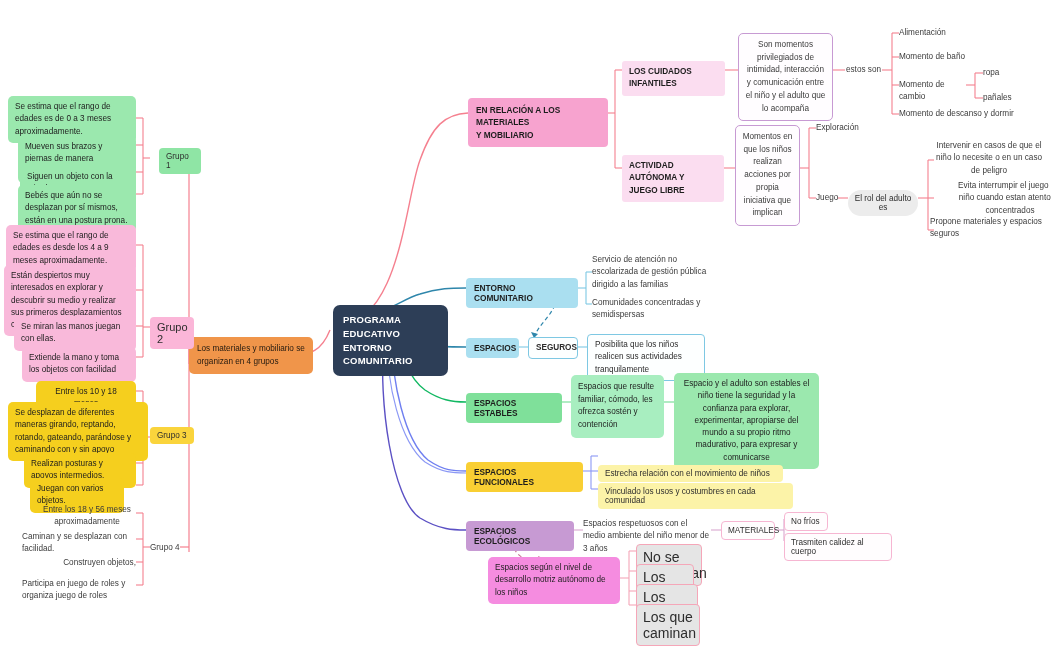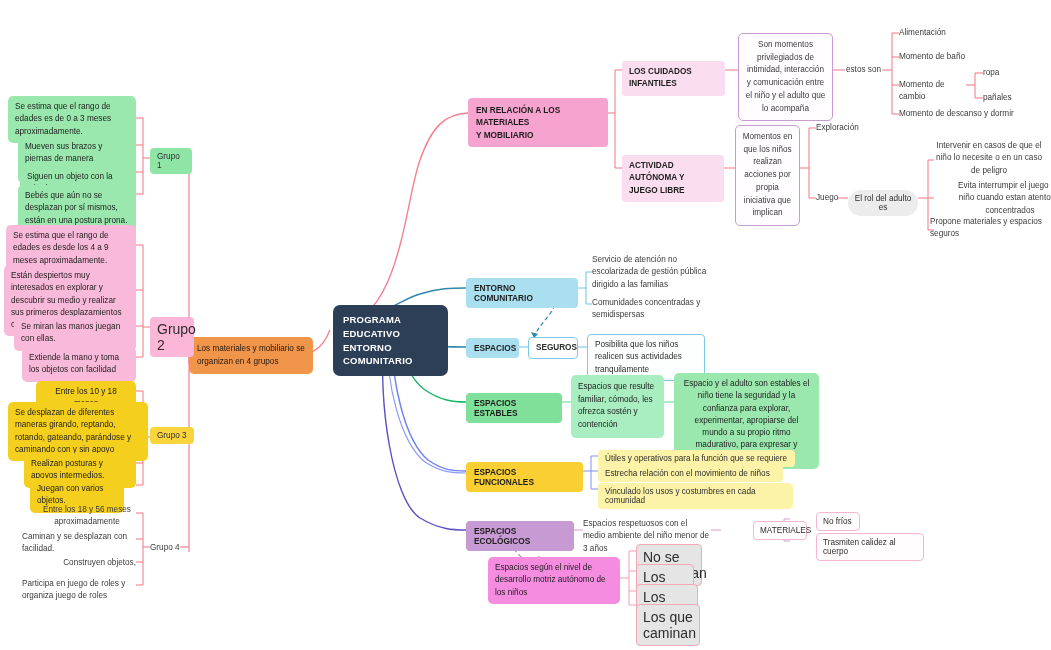--- a/index.html
+++ b/index.html
@@ -20,24 +20,24 @@
   .n-greensoft{background:#9be8ae;color:#1d1d1d;border-radius:5px;font-size:8.2px;line-height:1.5;padding:5px 7px;}
   .n-pinksoft{background:#f9b9da;color:#1d1d1d;border-radius:5px;font-size:8.2px;line-height:1.5;padding:5px 7px;}
   .n-yellow{background:#f5cf1e;color:#1d1d1d;border-radius:5px;font-size:8.2px;line-height:1.5;padding:5px 7px;}
   .n-yellowhead{background:#f9cf33;color:#1d1d1d;border-radius:4px;font-weight:bold;font-size:8.3px;padding:5px 8px;}
   .n-yellowsoft{background:#fcf3a8;color:#2d2d2d;border-radius:4px;font-size:8.2px;padding:4px 7px;}
   .n-cyanhead{background:#aadff0;color:#1d1d1d;border-radius:4px;font-weight:bold;font-size:8.3px;padding:5px 8px;}
   .n-cyanout{background:#fdffff;border:1px solid #7ec8e3;color:#2d2d2d;border-radius:4px;font-size:8.2px;line-height:1.5;padding:4px 7px;}
   .n-purplehead{background:#c79ad3;color:#1d1d1d;border-radius:4px;font-weight:bold;font-size:8.3px;padding:5px 8px;}
   .n-magenta{background:#f58ce0;color:#1d1d1d;border-radius:5px;font-size:8.2px;line-height:1.5;padding:5px 7px;}
   .n-pinkout{background:#e5e5e5;border:1px solid #f5a6b8;color:#2d2d2d;border-radius:4px;font-size:14px;padding:4px 6px;}
-  .n-pinkout2{background:#fffdfe;border:1px solid #f6b6d2;color:#2d2d2d;border-radius:4px;font-size:8.2px;padding:4px 6px;margin-left:32px;}
+  .n-pinkout2{background:#fffdfe;border:1px solid #f6b6d2;color:#2d2d2d;border-radius:4px;font-size:8.2px;padding:4px 6px;}
   .n-orange{background:#f0954a;color:#231a10;border-radius:5px;font-size:8.2px;line-height:1.55;padding:6px 8px;}
-  .n-greengrp{background:#8fe5a5;color:#2d2d2d;border-radius:4px;font-size:8.2px;padding:4px 7px;}
-  .n-pinkgrp{background:#fbb6d8;color:#2d2d2d;border-radius:4px;font-size:14px;padding:4px 7px;}
+  .n-greengrp{background:#8fe5a5;color:#2d2d2d;border-radius:4px;font-size:8.2px;padding:4px 7px;margin-left:9px;}
+  .n-pinkgrp{background:#fbb6d8;color:#2d2d2d;border-radius:4px;font-size:11px;padding:4px 7px;}
   .n-yellowgrp{background:#fad43c;color:#2d2d2d;border-radius:4px;font-size:8.2px;padding:4px 7px;}
   .ta-c{text-align:center;}
   .ta-r{text-align:right;}
 </style>
 </head>
 <body>
 
 <div id="canvas">
 
   <svg class="links" viewBox="0 0 1051 650">
@@ -279,23 +279,20 @@
   <div class="node n-greenbox" style="left:571px;top:375px;width:93px;">
     <span class="txt">Espacios que resulte familiar, cómodo, les ofrezca sostén y contención</span>
   </div>
   <div class="node n-greensoft ta-c" style="left:674px;top:373px;width:145px;">
     <span class="txt ta-c">Espacio y el adulto son estables el niño tiene la seguridad y la confianza para explorar, experimentar, apropiarse del mundo a su propio ritmo madurativo, para expresar y comunicarse</span>
   </div>
 
   <div class="node n-yellowhead" style="left:466px;top:462px;width:117px;">
     <span class="txt">ESPACIOS FUNCIONALES</span>
   </div>
-  <div class="node n-yellowsoft" style="left:598px;top:450px;width:197px;">
-    <span class="txt">Útiles y operativos para la función que se requiere</span>
-  </div>
   <div class="node n-yellowsoft" style="left:598px;top:465px;width:185px;">
     <span class="txt">Estrecha relación con el movimiento de niños</span>
   </div>
   <div class="node n-yellowsoft" style="left:598px;top:483px;width:195px;">
     <span class="txt">Vinculado los usos y costumbres en cada comunidad</span>
   </div>
 
   <div class="node n-purplehead" style="left:466px;top:521px;width:108px;">
     <span class="txt">ESPACIOS ECOLÓGICOS</span>
   </div>

